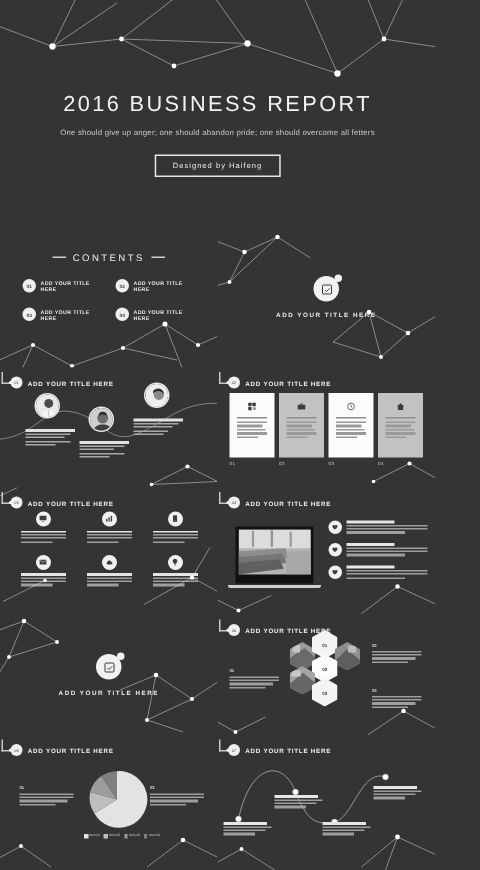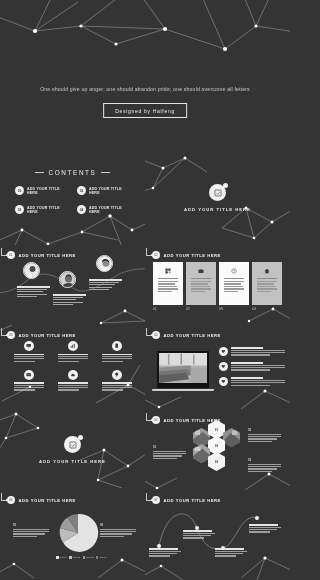--- a/index.html
+++ b/index.html
@@ -190,20 +190,21 @@
       <line x1="256" y1="26" x2="296" y2="32"></line>
         <line x1="256" y1="26" x2="272" y2="-8"></line>
       <line x1="116" y1="44" x2="165" y2="29"></line>
       <circle cx="35" cy="31" r="2.1"></circle>
         <circle cx="81" cy="26" r="1.6"></circle>
       <circle cx="116" cy="44" r="1.6"></circle>
         <circle cx="165" cy="29" r="2.1"></circle>
       <circle cx="225" cy="49" r="2.1"></circle>
         <circle cx="256" cy="26" r="1.6"></circle>
     </svg>
+    <h1 class="hero-title">2016 BUSINESS REPORT</h1>
     <p class="hero-sub">One should give up anger; one should abandon pride; one should overcome all fetters</p>
     <div class="hero-btn">Designed by Haifeng</div>
   </section>
 
   <section class="slide s-contents">
     <svg class="net" style="left:0;top:60px;width:145px;height:40px">
       <line x1="-5" y1="32" x2="22" y2="20"></line>
         <line x1="22" y1="20" x2="48" y2="34"></line>
       <line x1="22" y1="20" x2="12" y2="42"></line>
         <line x1="48" y1="34" x2="82" y2="22"></line>

